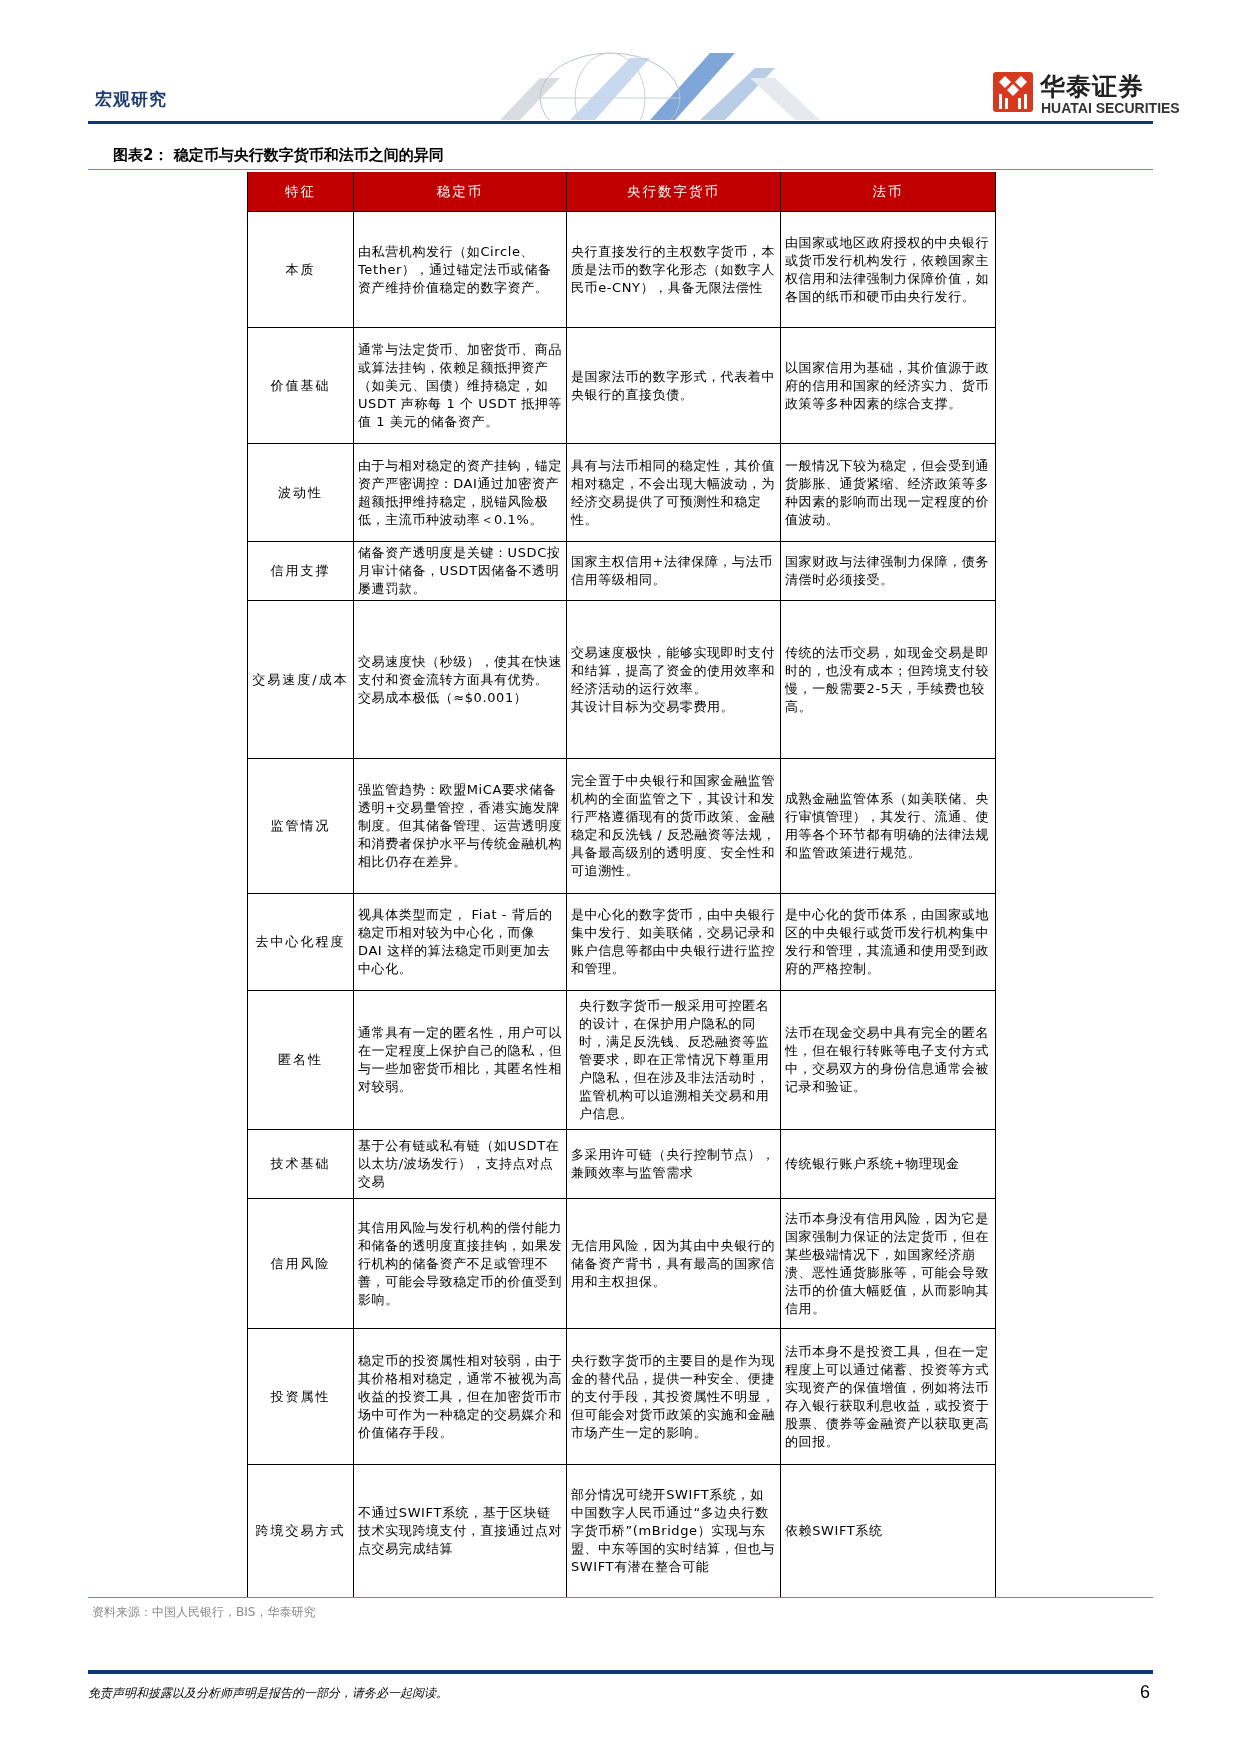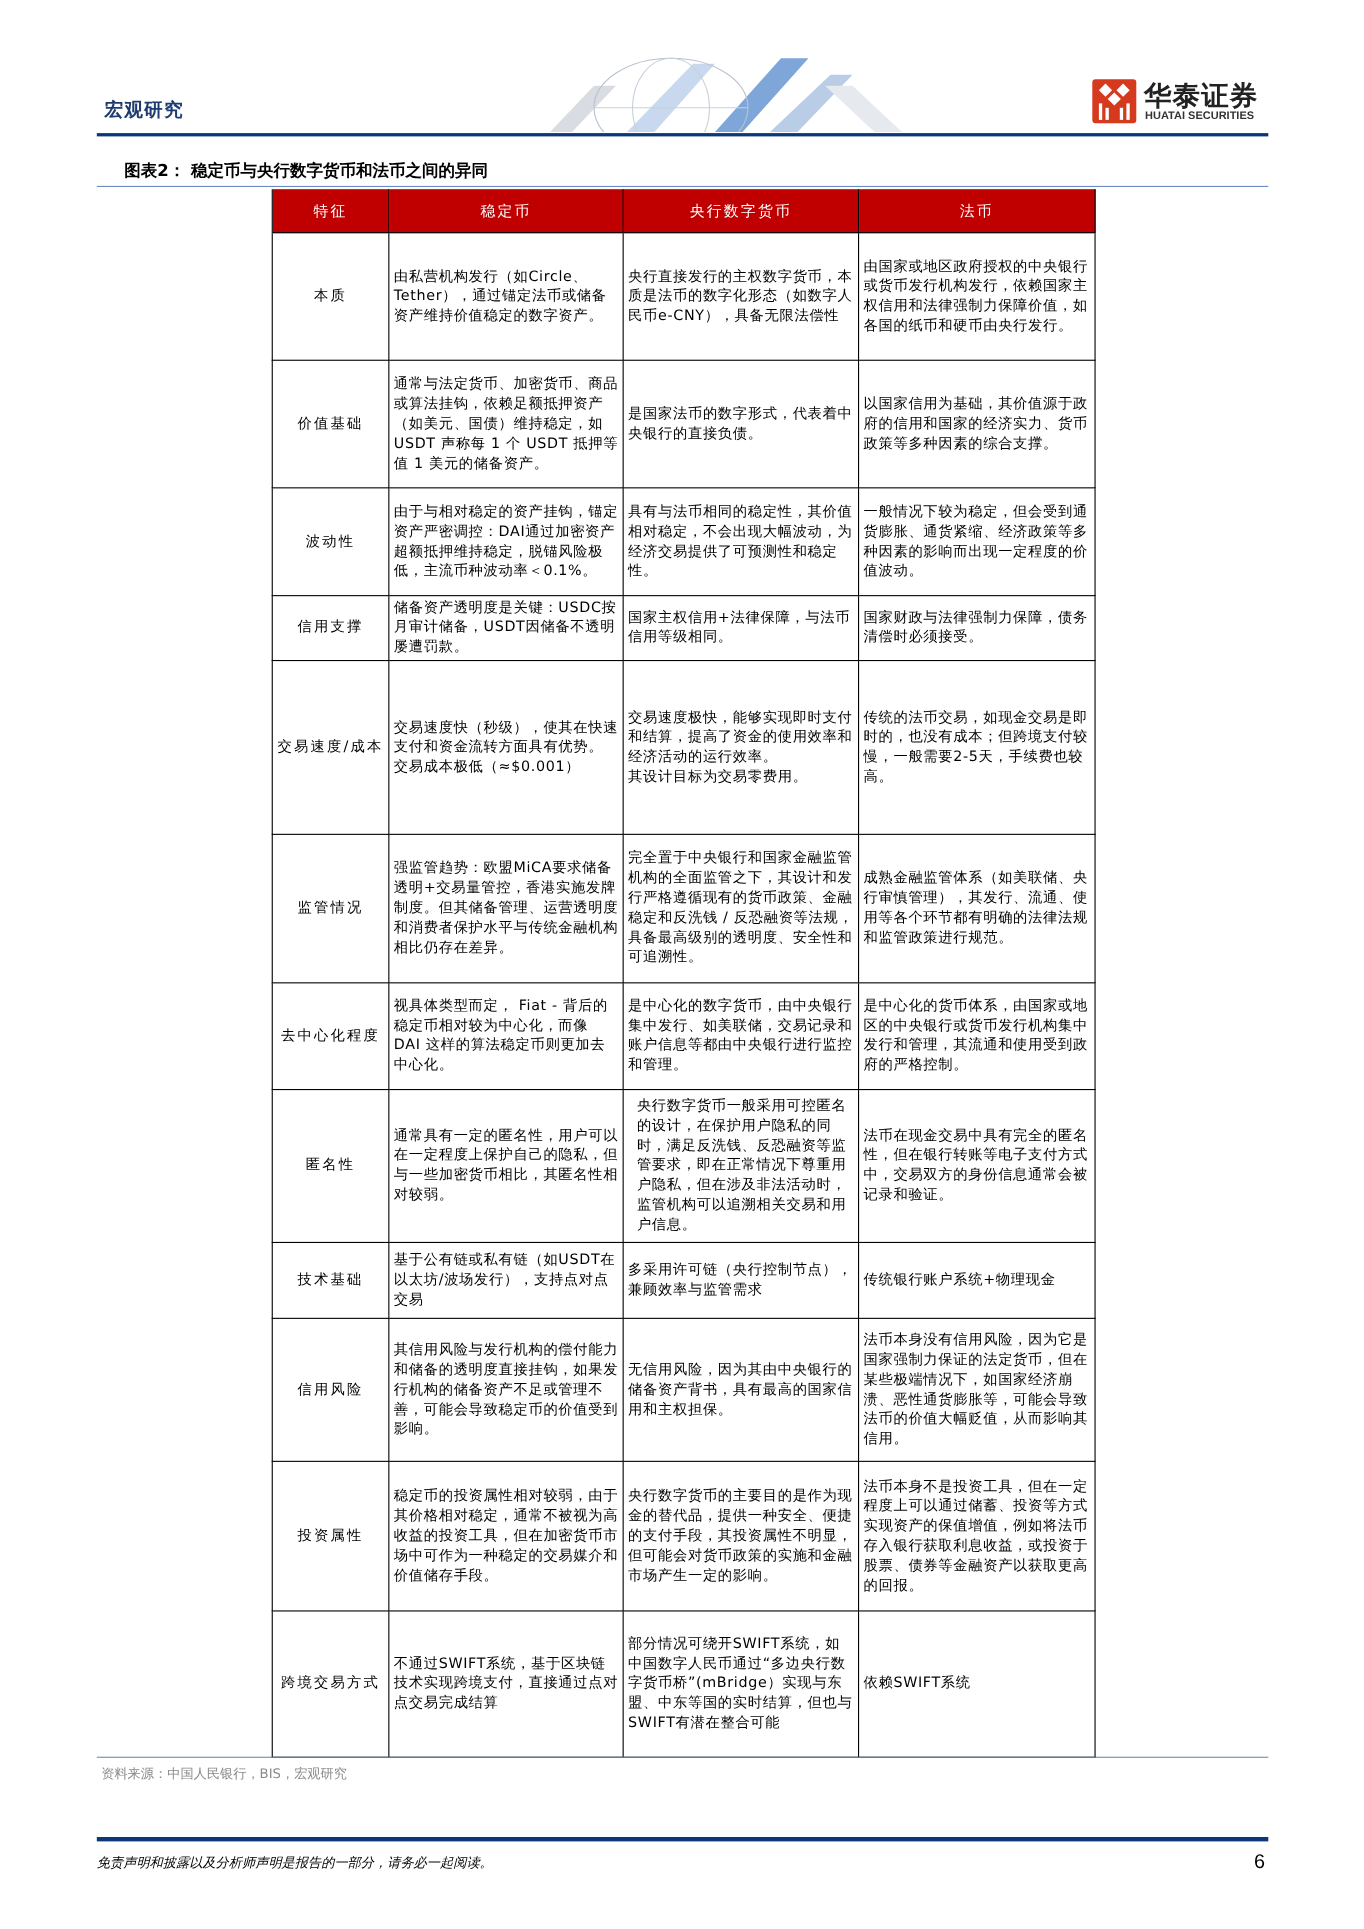--- a/index.html
+++ b/index.html
@@ -4,21 +4,21 @@
 <style>
   html, body { margin:0; padding:0; background:#ffffff; }
   body { width:1240px; height:1754px; position:relative; overflow:hidden;
          font-family:"DejaVu Sans", "Liberation Sans", sans-serif; color:#000; }
   .abs { position:absolute; }
   .hdr-section { left:95px; top:88px; font-size:17px; font-weight:bold; color:#1f3b73; letter-spacing:1px; }
   .hdr-deco { left:500px; top:48px; width:340px; height:72px; }
   .logo { left:993px; top:72px; width:160px; height:42px; }
   .logo-mark { position:absolute; left:0; top:0; width:40px; height:40px; background:#d63a1e; border-radius:3px; }
   .logo-cn { position:absolute; left:47px; top:-2px; font-size:25px; font-weight:bold; color:#222; letter-spacing:1px; white-space:nowrap; }
-  .logo-en { position:absolute; left:48px; top:28px; font-size:10px; font-weight:bold; color:#333; font-family:"Liberation Sans", sans-serif; white-space:nowrap; }
+  .logo-en { position:absolute; left:48px; top:28px; font-size:14px; font-weight:bold; color:#333; font-family:"Liberation Sans", sans-serif; white-space:nowrap; }
   .hdr-rule { left:88px; top:121px; width:1065px; height:3px; background:#0d3878; }
   .fig-title { left:90px; top:146px; font-size:15px; font-weight:bold; color:#000;padding-left:23px; }
   .fig-rule { left:88px; top:169px; width:1065px; height:1px; background:#6b8cbf; }
   table.cmp { position:absolute; left:247px; top:172px; width:748px; border-collapse:collapse; table-layout:fixed; }
   table.cmp th { background:#c00000; color:#fff; font-weight:normal; font-size:13.5px; height:37px; border-left:1px solid #000; border-right:1px solid #000; letter-spacing:2px; }
   table.cmp td { border:1.3px solid #000; font-size:13px; line-height:18px; padding:2px 4px; vertical-align:middle; letter-spacing:0.6px; }
   table.cmp td.feat { text-align:center; letter-spacing:2px; }
   .src-rule { left:88px; top:1597px; width:1065px; height:1px; background:#6b8cbf; }
   .src { left:92px; top:1604px; font-size:12px; color:#8a8a8a; }
   .foot-rule { left:88px; top:1670px; width:1065px; height:4px; background:#0d3878; }
@@ -149,17 +149,17 @@
       <tr style="height: 133px;">
         <td class="feat" style="white-space: pre-line;">跨境交易方式</td>
         <td style="white-space: pre-line; margin-left: 12px;">不通过SWIFT系统，基于区块链技术实现跨境支付，直接通过点对点交易完成结算</td>
         <td style="white-space: pre-line;">部分情况可绕开SWIFT系统，如中国数字人民币通过“多边央行数字货币桥”(mBridge）实现与东盟、中东等国的实时结算，但也与SWIFT有潜在整合可能</td>
         <td style="white-space: pre-line;">依赖SWIFT系统</td>
       </tr>
     </tbody>
 </table>
 
 <div class="abs src-rule"></div>
-<div class="abs src">资料来源：中国人民银行，BIS，宏观研究</div>
+<div class="abs src">资料来源：中国人民银行，BIS，华泰研究</div>
 
 <div class="abs foot-rule"></div>
 <div class="abs foot-text">免责声明和披露以及分析师声明是报告的一部分，请务必一起阅读。</div>
 <div class="abs page-num">6</div>
 
 </body></html>

